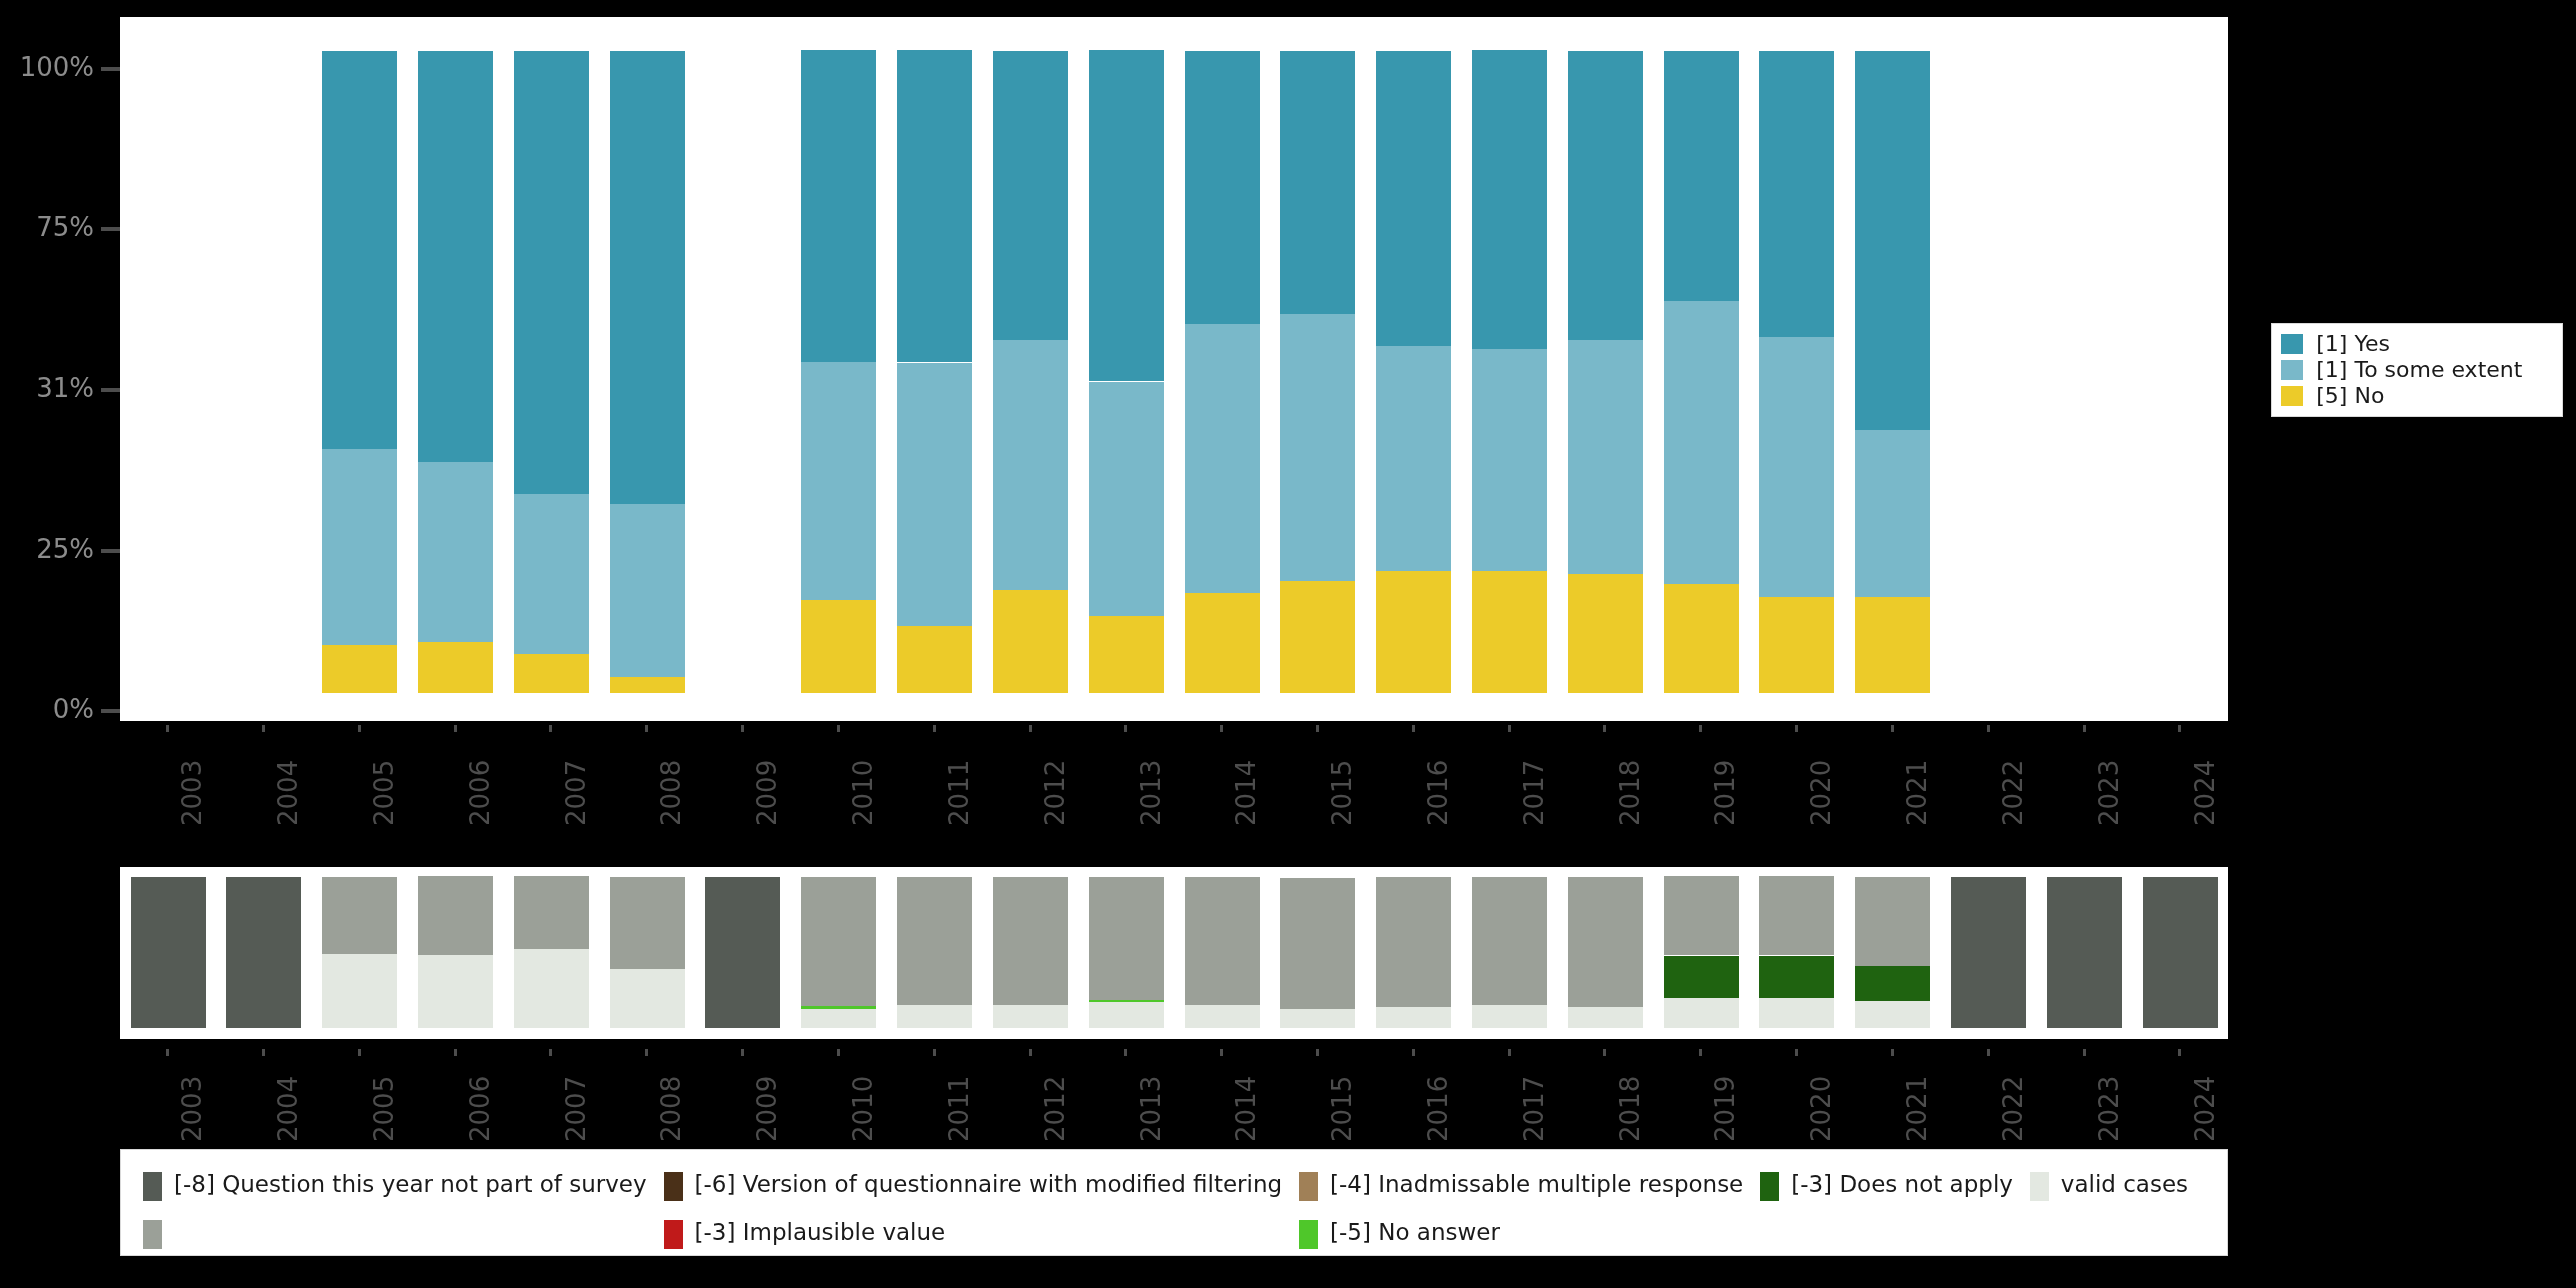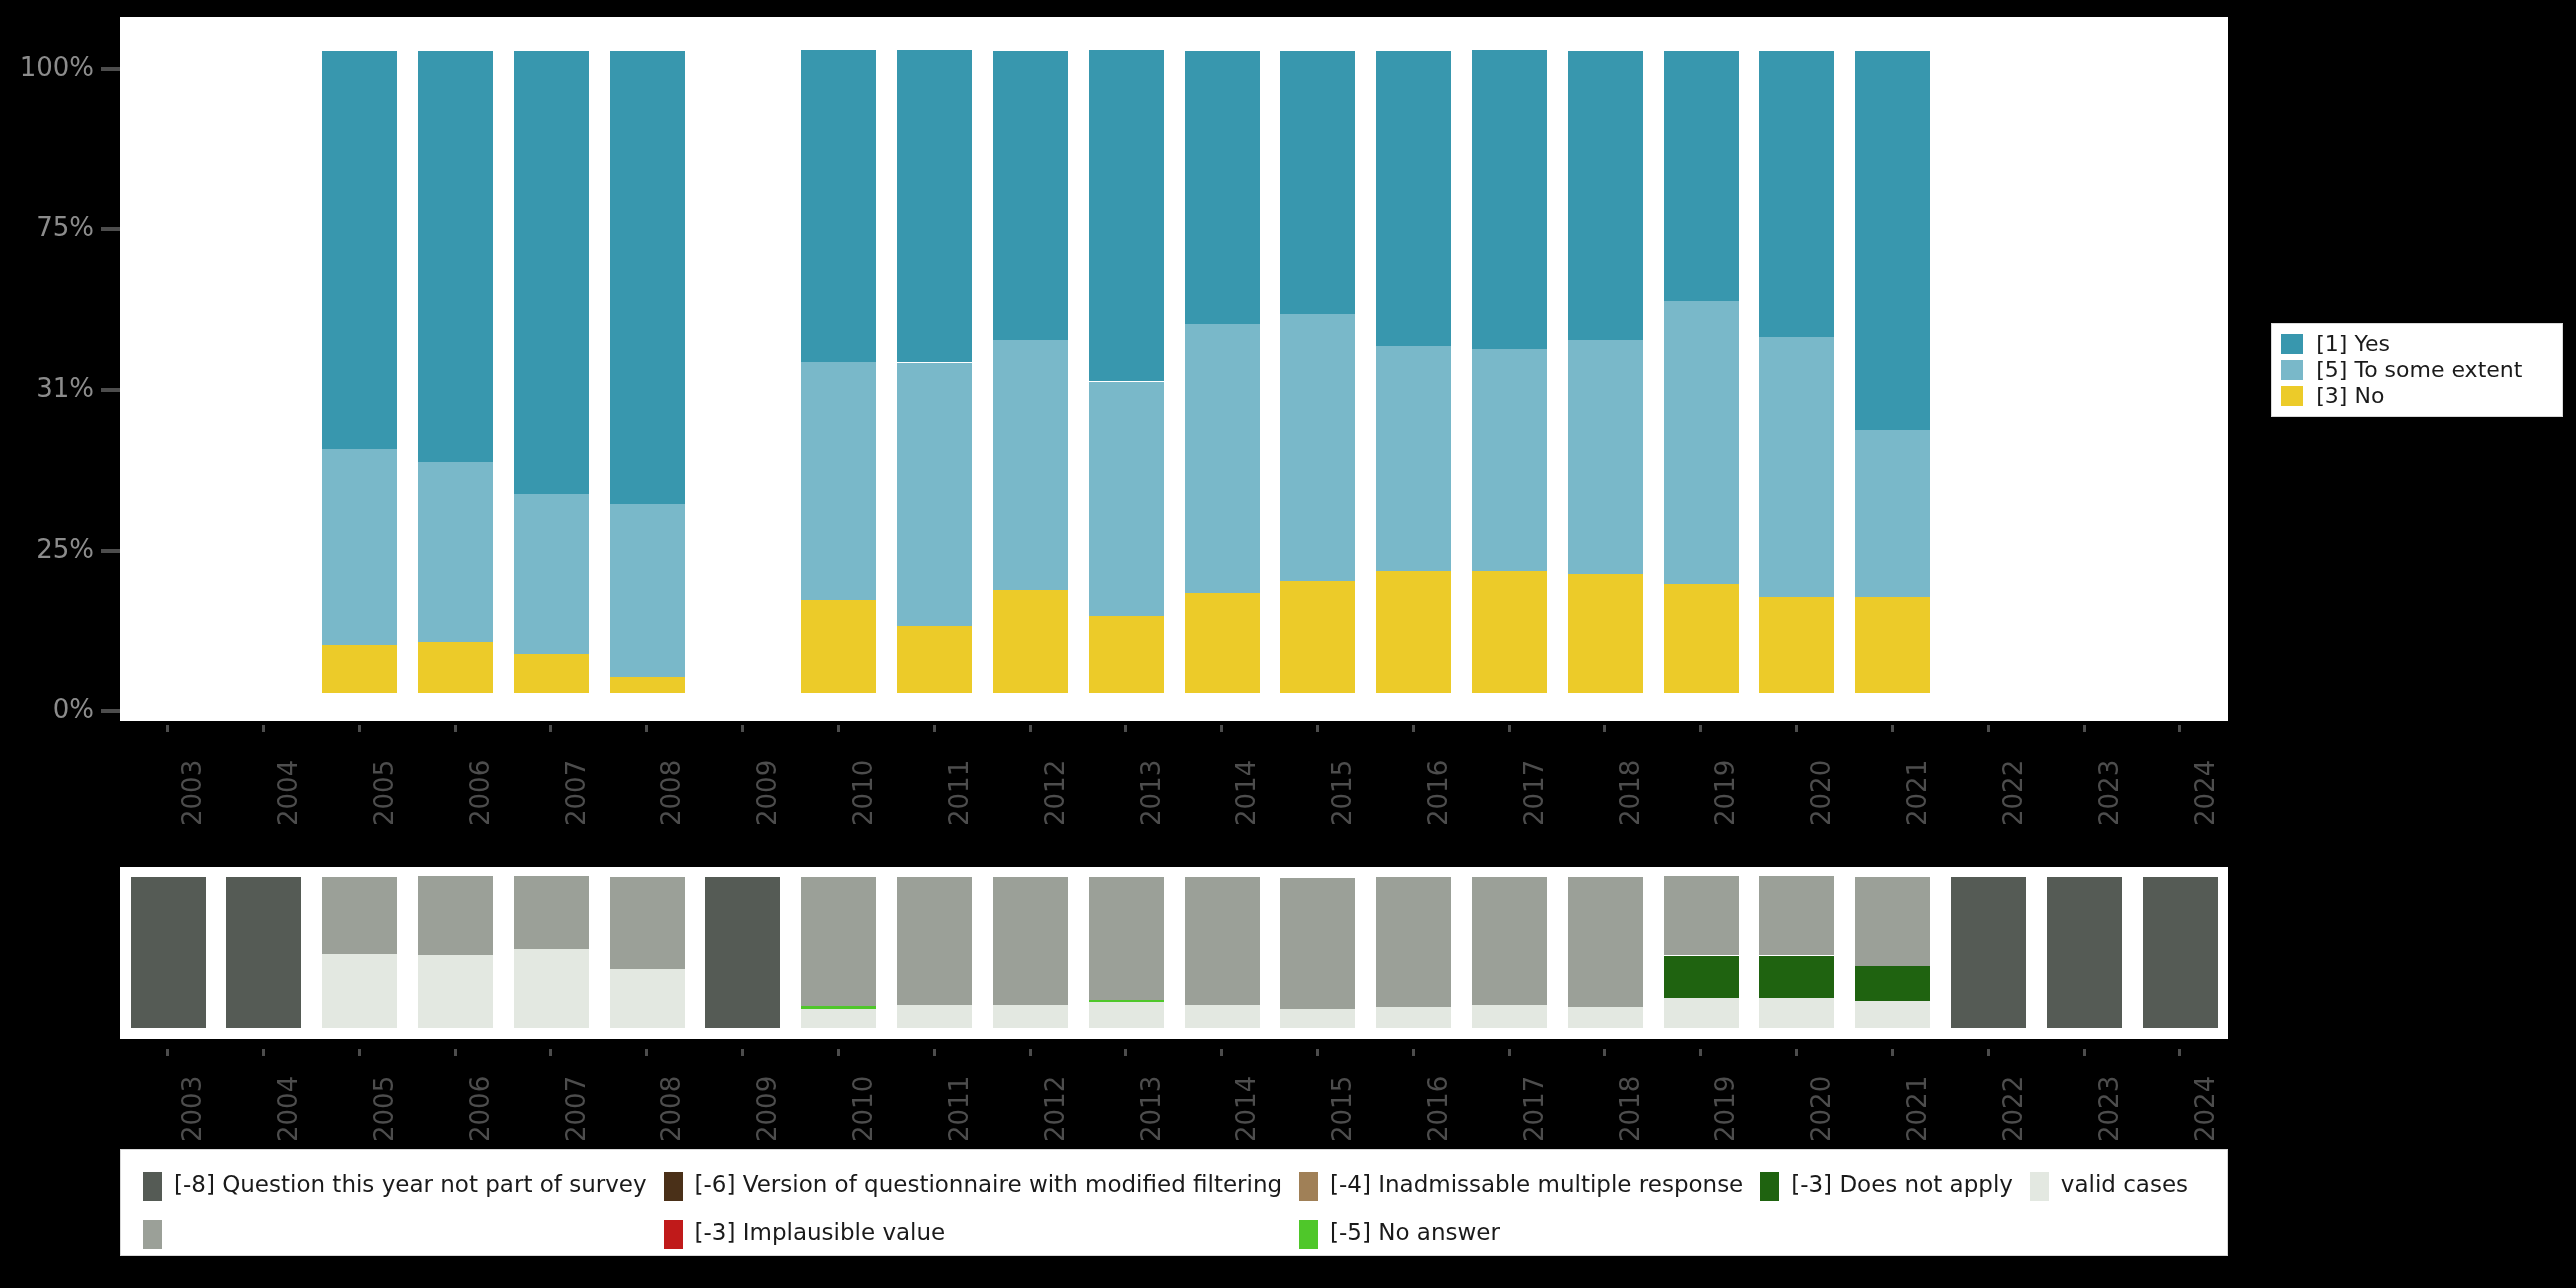--- a/index.html
+++ b/index.html
@@ -334,25 +334,25 @@
     <div class="bxlab" style="left: 2070px; top: 93px;">2024</div>
   </div>
 
 <div id="series-legend">
     <div class="sl-row">
       <span class="sl-swatch" style="background: rgb(56, 151, 174);"></span>
       <span class="sl-label">[1] Yes</span>
     </div>
     <div class="sl-row">
       <span class="sl-swatch" style="background: rgb(121, 184, 201);"></span>
-      <span class="sl-label">[5] To some extent</span>
+      <span class="sl-label">[1] To some extent</span>
     </div>
     <div class="sl-row">
       <span class="sl-swatch" style="background: rgb(236, 203, 41);"></span>
-      <span class="sl-label">[3] No</span>
+      <span class="sl-label">[5] No</span>
     </div>
   </div>
 
 <div id="bottom-legend">
   <div class="bl-grid">
       <div class="bl-item">
         <span class="bl-swatch" style="background: rgb(85, 91, 85);"></span>
         <span class="bl-label">[-8] Question this year not part of survey</span>
       </div>
       <div class="bl-item">

